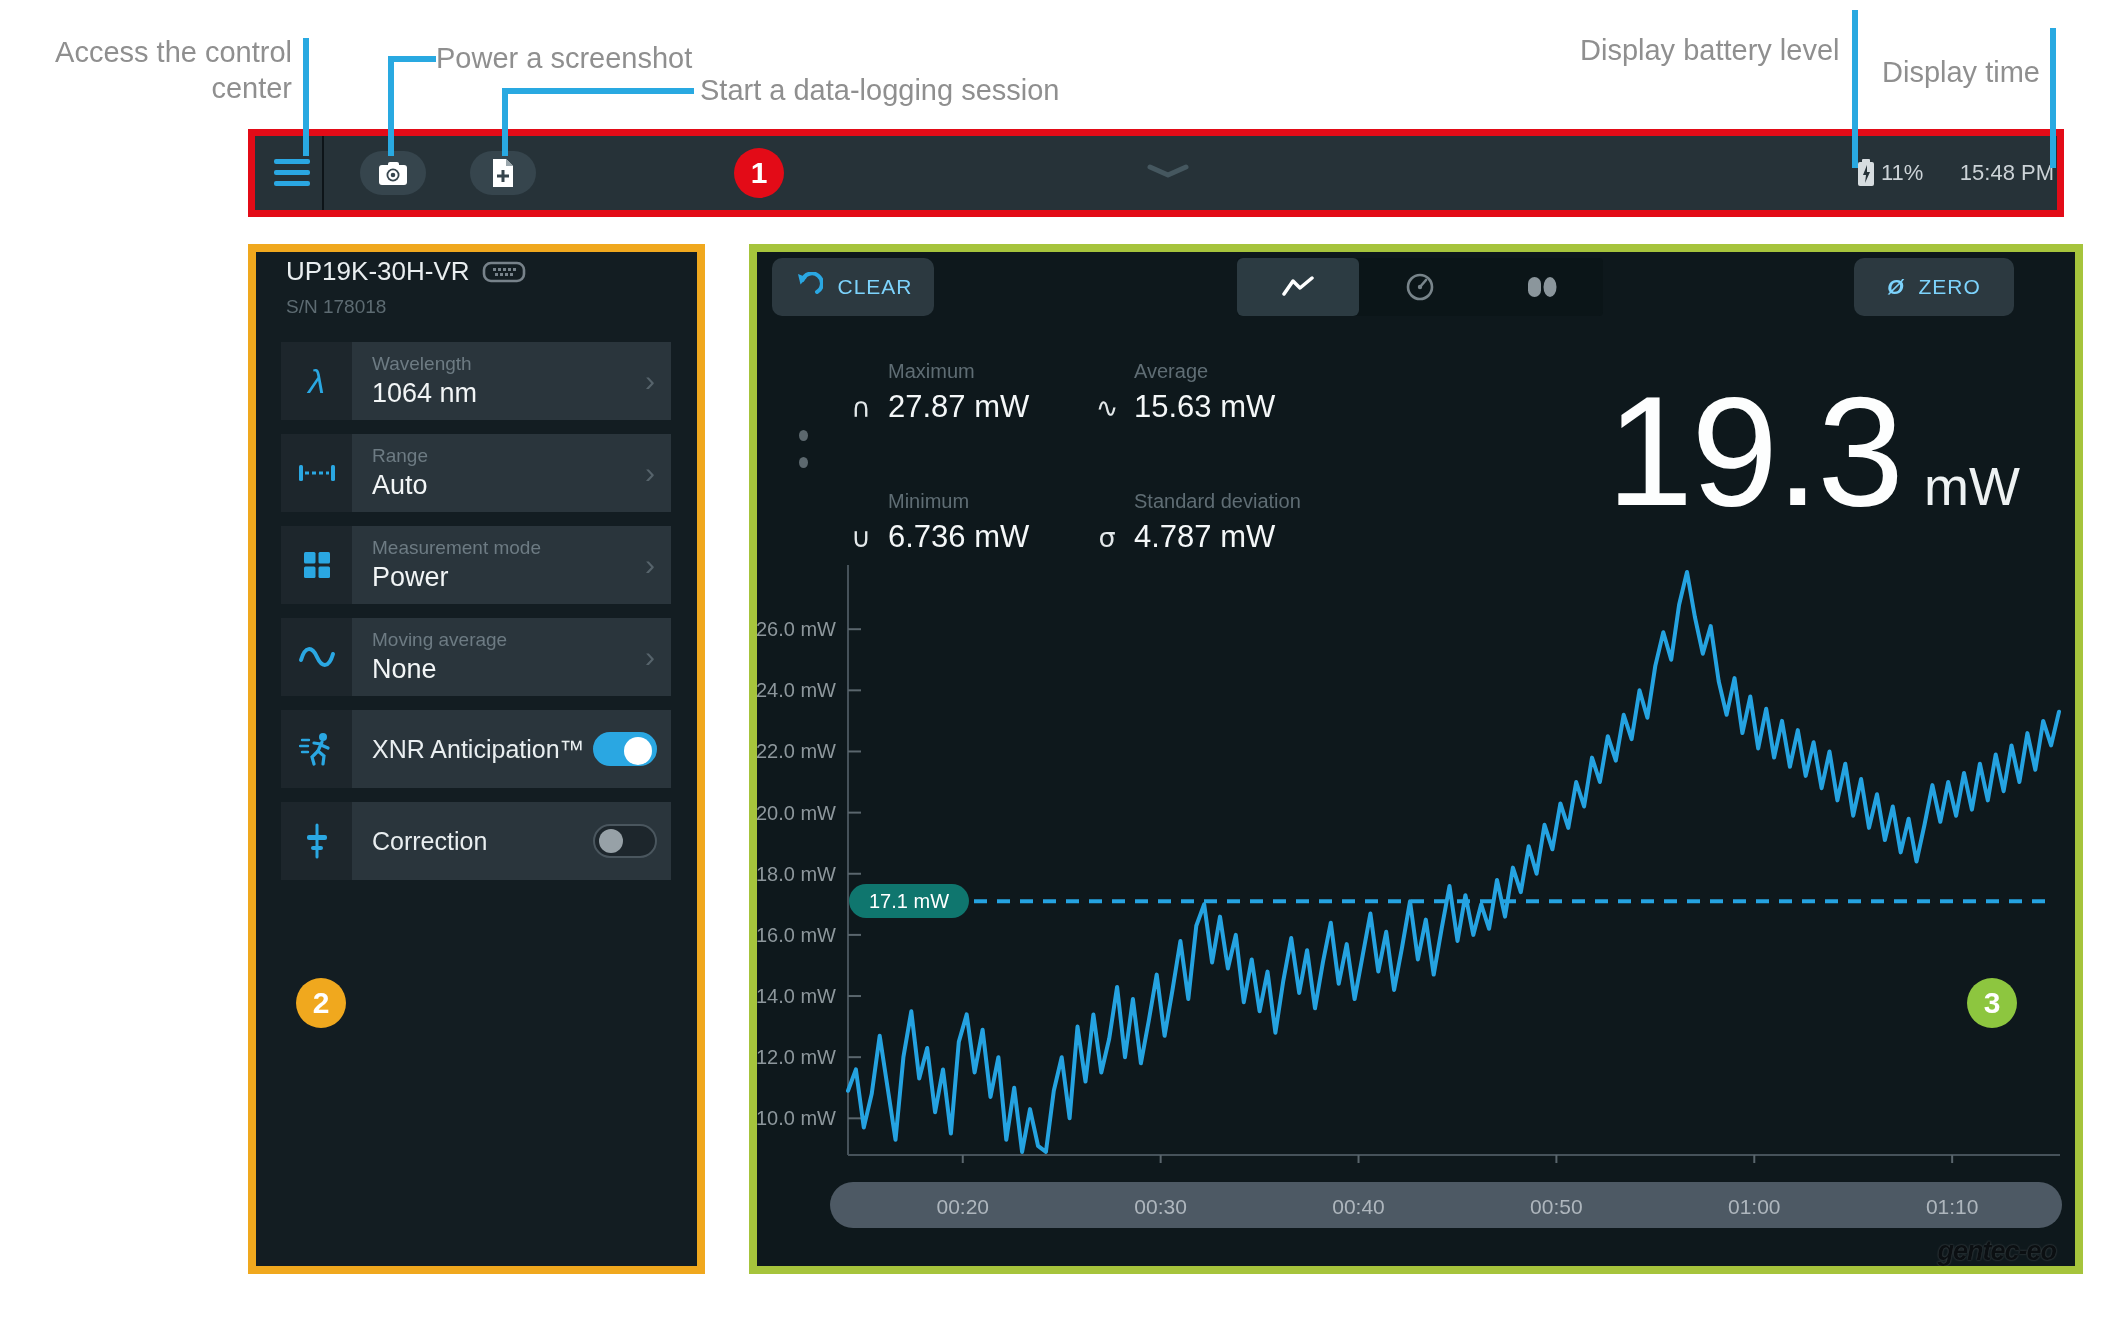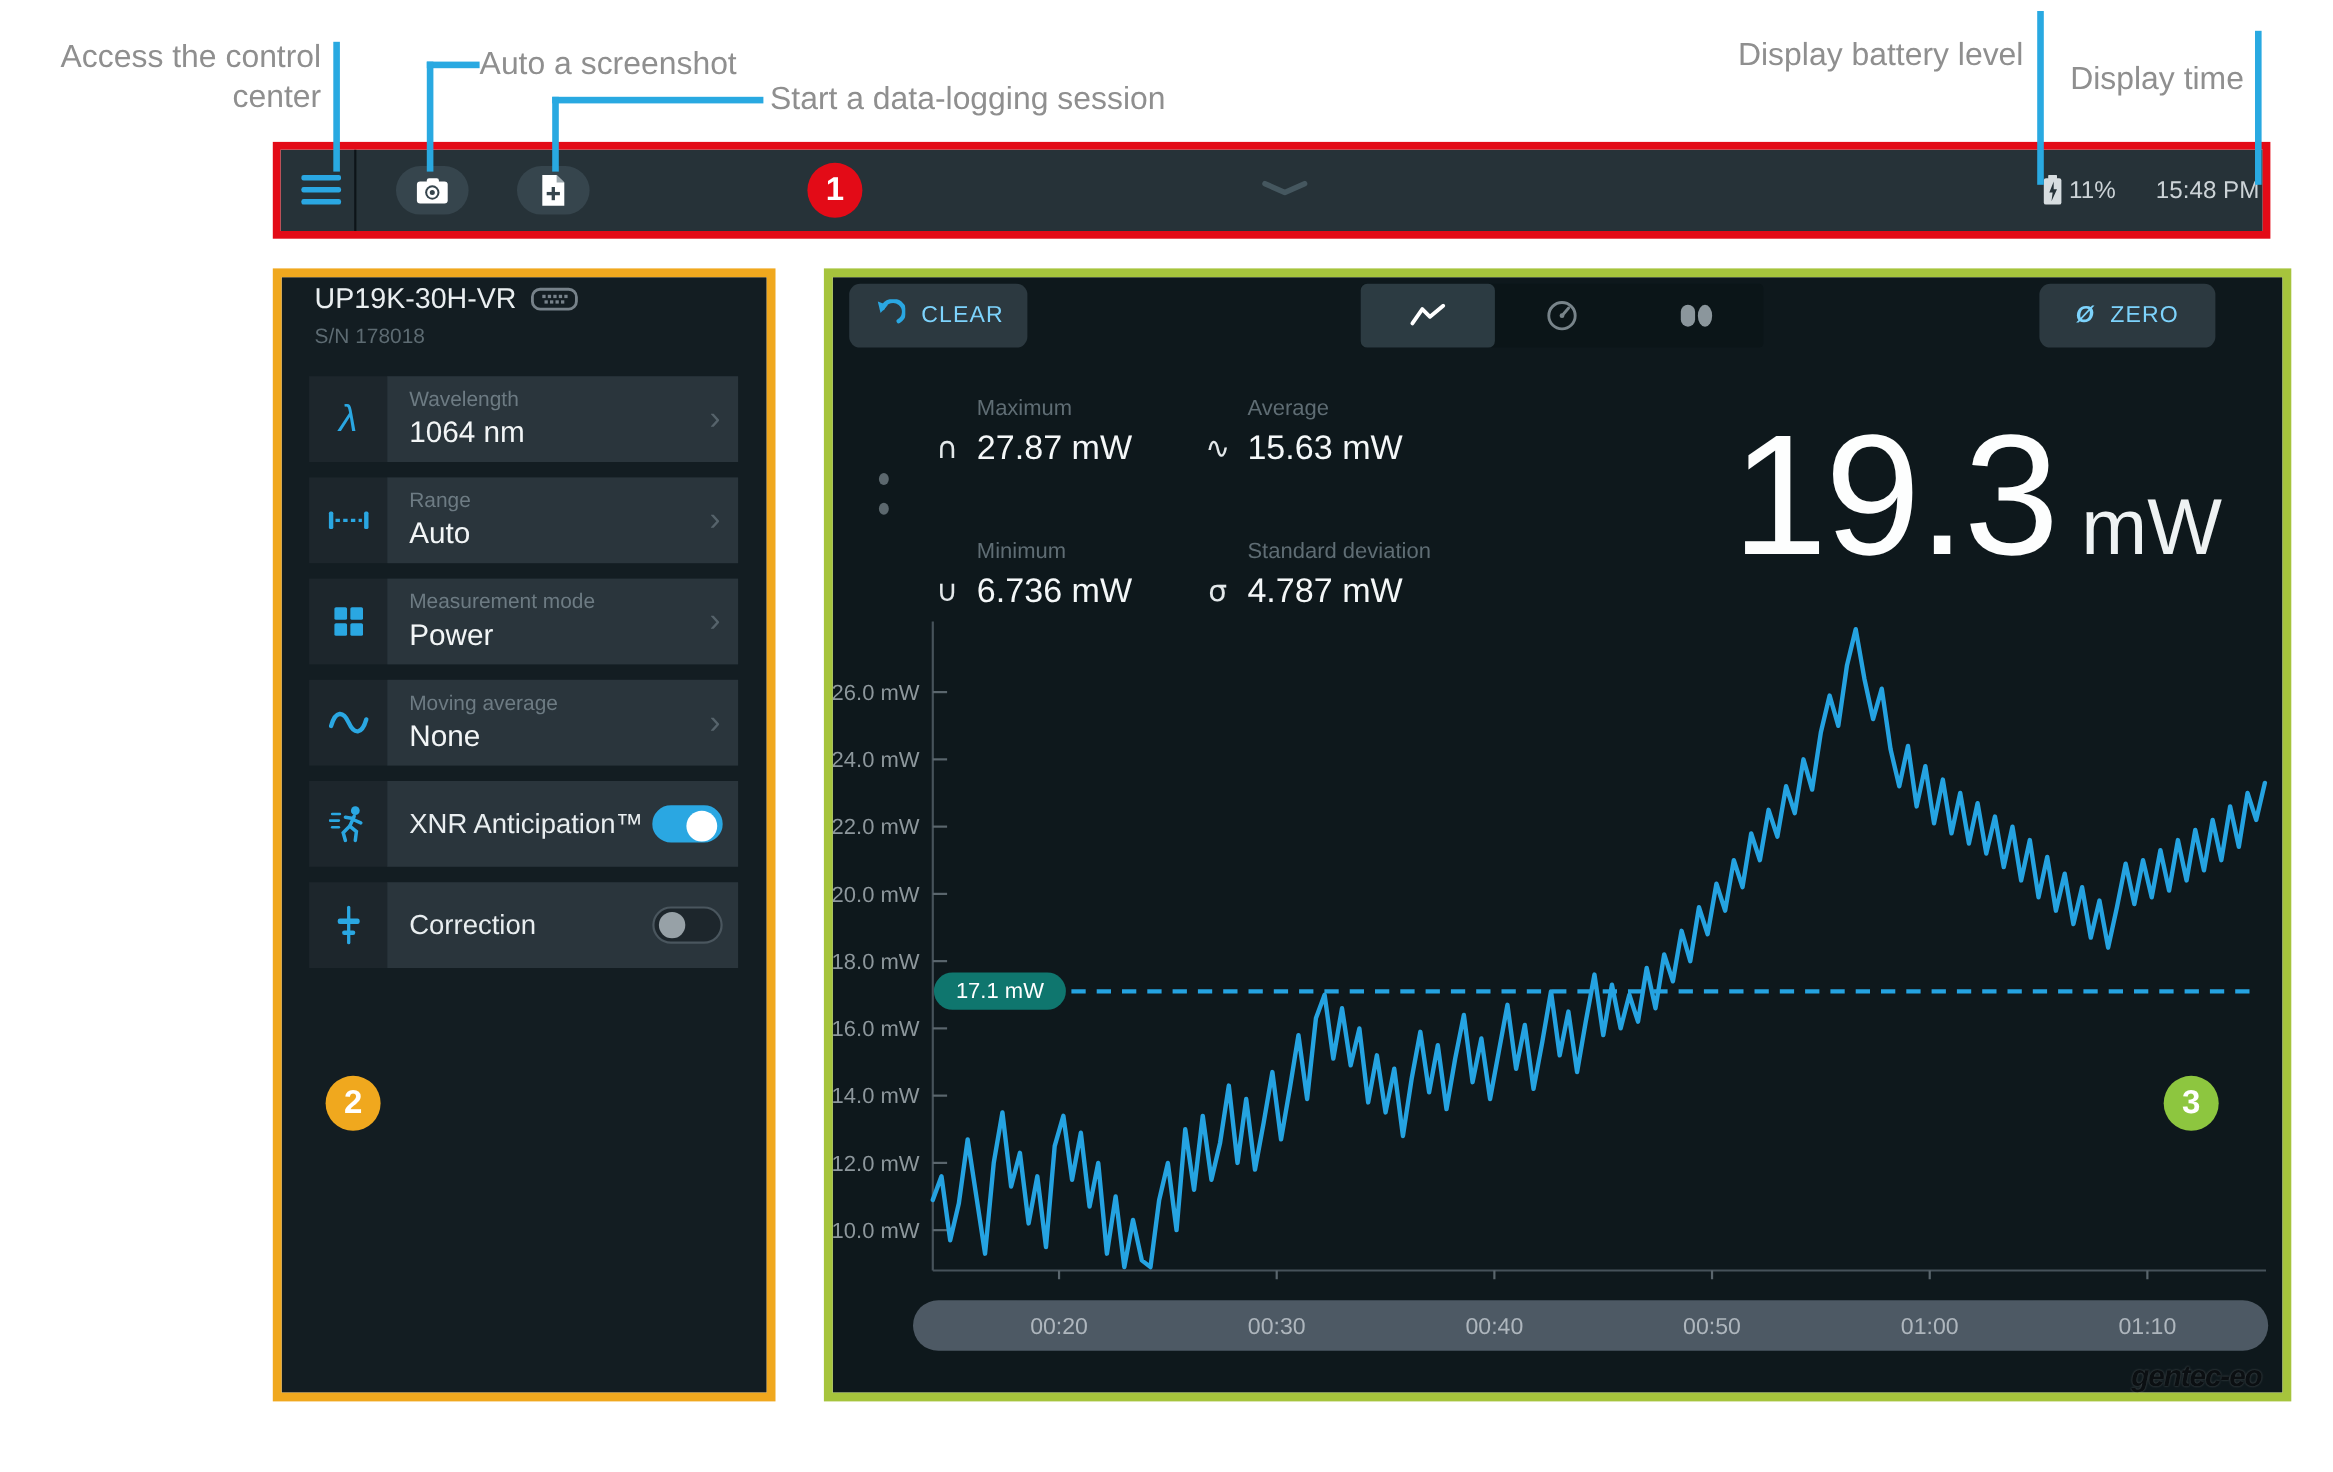--- a/index.html
+++ b/index.html
@@ -51,37 +51,37 @@
   .tab.sel{background:#2c3b42;border-radius:6px;}
   .handle{position:absolute;left:799px;top:430px;display:flex;flex-direction:column;gap:16px;cursor:grab;}
   .handle i{width:9px;height:11px;border-radius:50%;background:#5c686e;}
   .stat{position:absolute;}
   .slabel{margin-left:42px;font-size:20px;color:#5f6d74;}
   .svalue{display:flex;align-items:center;gap:12px;margin-top:6px;}
   .sicon{font-size:27px;color:#e3e8ea;width:30px;text-align:center;font-family:"DejaVu Sans",sans-serif;}
   .snum{font-size:31px;color:#f4f7f8;}
   .reading{position:absolute;left:1500px;top:362px;width:520px;display:flex;align-items:baseline;justify-content:flex-end;}
   .reading .val{font-size:156px;font-weight:200;color:#fdfefe;letter-spacing:-2px;}
-  .reading .unit{font-size:72px;font-weight:200;color:#eef2f3;margin-left:22px;margin-top:42px;}
+  .reading .unit{font-size:54px;font-weight:200;color:#eef2f3;margin-left:22px;margin-top:42px;}
   .xpill{position:absolute;left:830px;top:1182px;width:1232px;height:46px;border-radius:26px;background:#4d5964;cursor:pointer;}
   .xtick{position:absolute;top:13px;width:60px;text-align:center;font-size:21px;color:#aeb6bd;}
   .bubble{position:absolute;left:849px;top:884px;width:120px;height:34px;border-radius:17px;background:#0f766e;color:#fff;font-size:20px;display:flex;align-items:center;justify-content:center;z-index:20;}
   .logo{position:absolute;left:1860px;top:1236px;width:196px;text-align:right;font-size:27px;font-style:italic;font-weight:bold;color:#0b0f12;letter-spacing:-1px;text-shadow:0 0 2px rgba(255,255,255,0.28);}
   #chart-svg{position:absolute;left:0;top:0;z-index:10;pointer-events:none;}
 </style>
 </head>
 <body>
 
 <div class="screen">
 
   <div class="ann" style="left:36px;top:34px;width:256px;text-align:right;">Access the control
 center</div>
   <div class="bluebar" style="left:303px;top:38px;width:6px;height:118px;"></div>
 
-  <div class="ann" style="left:436px;top:40px;">Auto a screenshot</div>
+  <div class="ann" style="left:436px;top:40px;">Power a screenshot</div>
   <div class="bluebar" style="left:388px;top:56px;width:48px;height:6px;"></div>
   <div class="bluebar" style="left:388px;top:56px;width:6px;height:100px;"></div>
 
   <div class="ann" style="left:700px;top:72px;">Start a data-logging session</div>
   <div class="bluebar" style="left:502px;top:88px;width:192px;height:6px;"></div>
   <div class="bluebar" style="left:502px;top:88px;width:6px;height:68px;"></div>
 
   <div class="ann" style="left:1580px;top:32px;">Display battery level</div>
   <div class="bluebar" style="left:1852px;top:10px;width:6px;height:158px;"></div>
 

